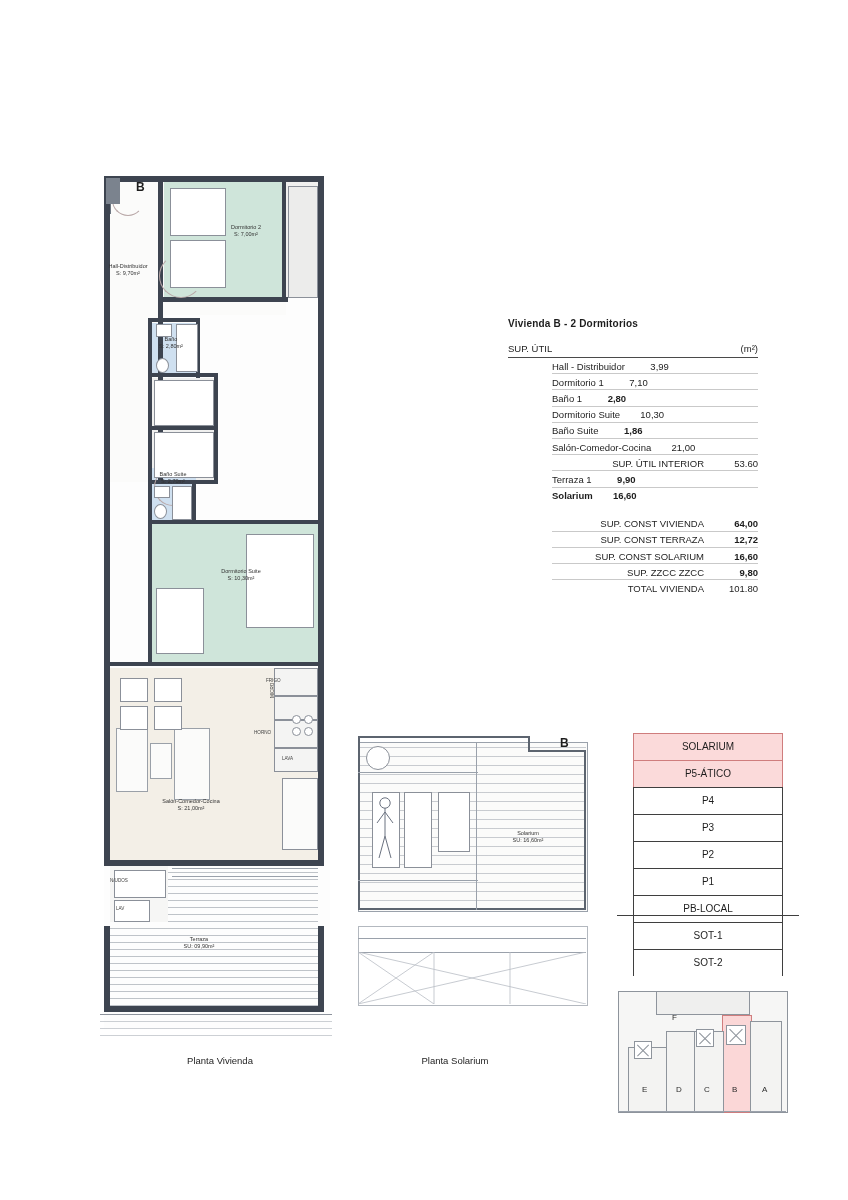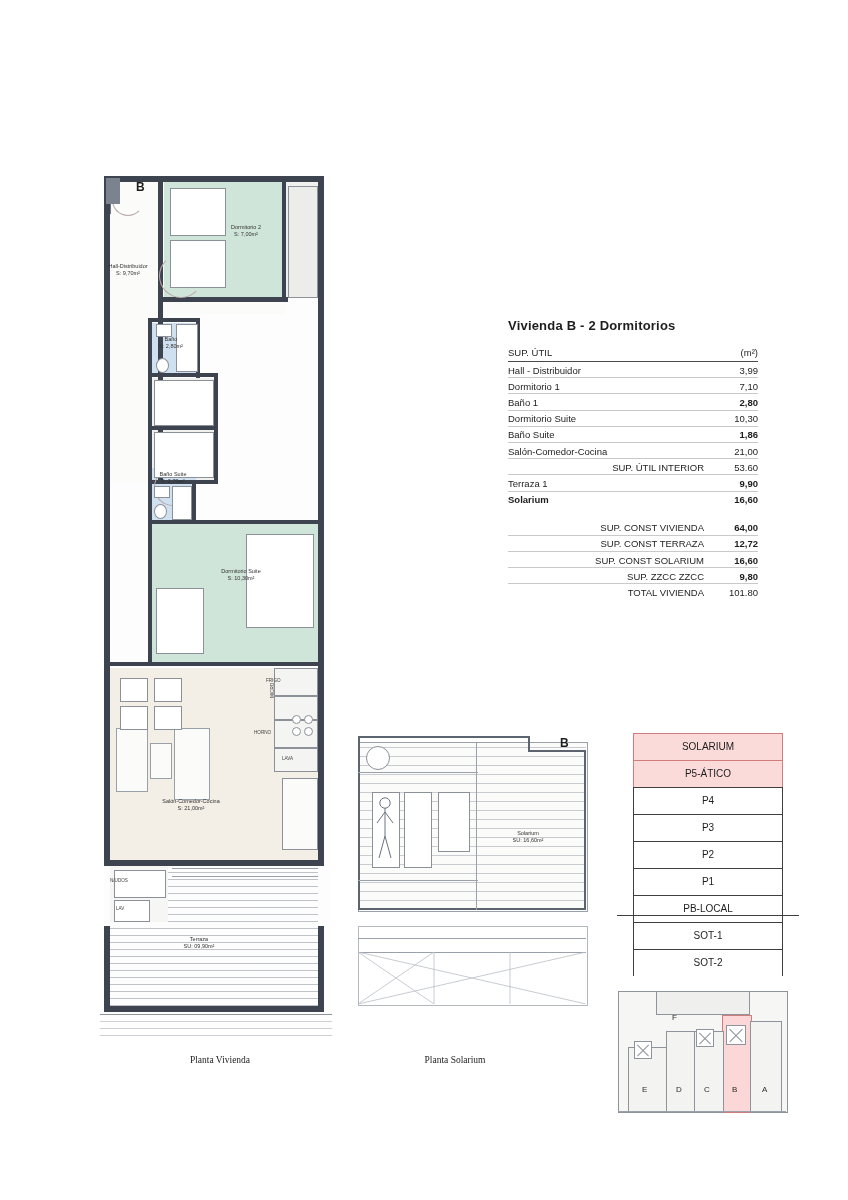--- a/index.html
+++ b/index.html
@@ -72,41 +72,41 @@
   .furn-soft { border: 0.7px solid #9aa0a8; background: #fbfbfa; }
 
   
   #spec {
     position: absolute;
     left: 508px;
     top: 318px;
     width: 250px;
   }
   #spec .title {
-    font-size: 13px;
+    font-size: 10px;
     font-weight: bold;
     letter-spacing: .2px;
     margin-bottom: 14px;
     color: #1d1d1d;
   }
   .spec-head {
     display: flex;
     justify-content: space-between;
     font-size: 9.5px;
     padding-bottom: 3px;
     border-bottom: 1px solid #4a4a4a;
     color: #1d1d1d;
   }
   .spec-row {
     display: flex;
-    justify-content: space-between;
     font-size: 9.5px;
     padding: 2.6px 0 1.6px 0;
     border-bottom: 0.7px solid #c9c9c9;
     color: #1d1d1d;
+    margin-left: 44px;
   }
   .spec-row .v { text-align: right; min-width: 44px; }
   .spec-row.bold { font-weight: bold; }
   .spec-row.bold-v .v { font-weight: bold; }
   .spec-row.no-b { border-bottom: none; }
   .spec-gap { height: 13px; }
   .spec-row.right .k { flex: 1; text-align: right; padding-right: 10px; }
 
   
   #plan-solarium {
@@ -171,21 +171,20 @@
   }
   .kp-x:before { transform: rotate(45deg); }
   .kp-x:after  { transform: rotate(-45deg); }
 
   
   .caption {
     position: absolute;
     font-size: 9.5px;
     color: #1d1d1d;
     text-align: center;
-    font-family: Liberation Serif, serif;
   }
 
   .badge-letter {
     position: absolute;
     font-size: 12px;
     font-weight: bold;
     color: #1d1d1d;
   }
   .tiny { font-size: 4.6px; color: #444; line-height: 1.3; }
 </style>

